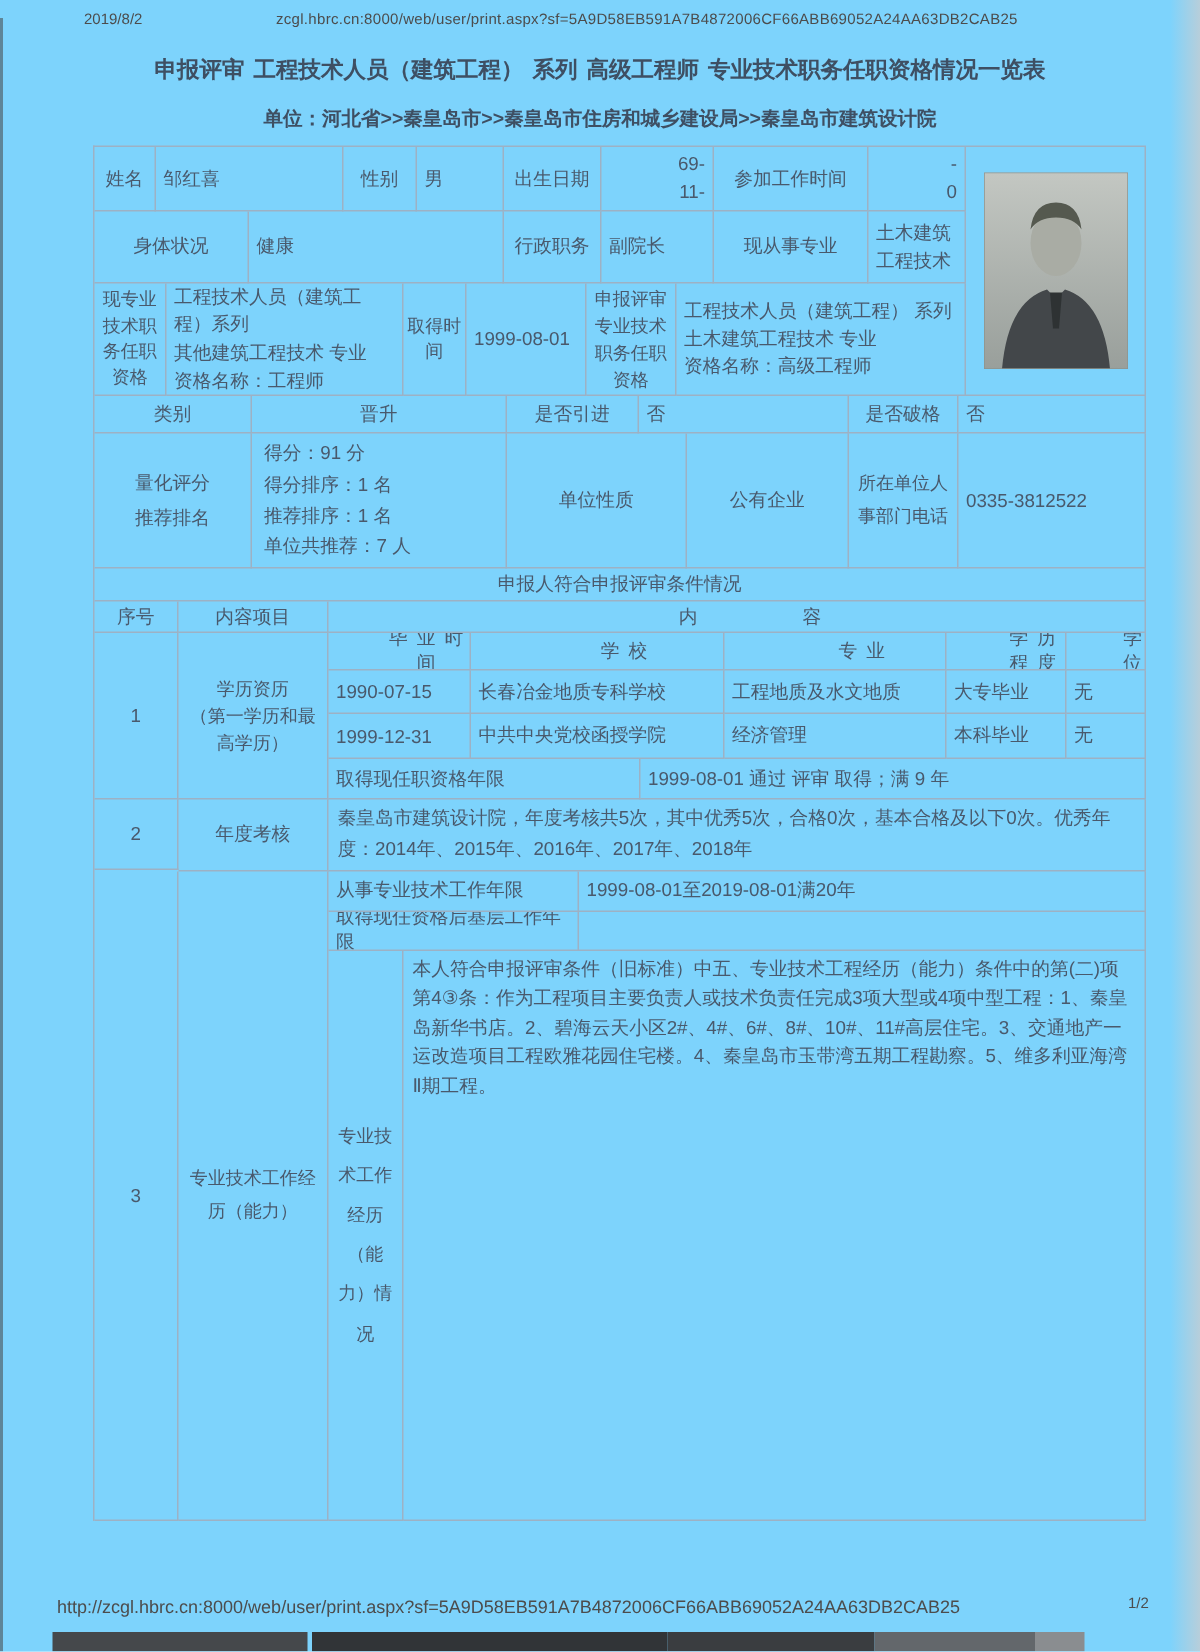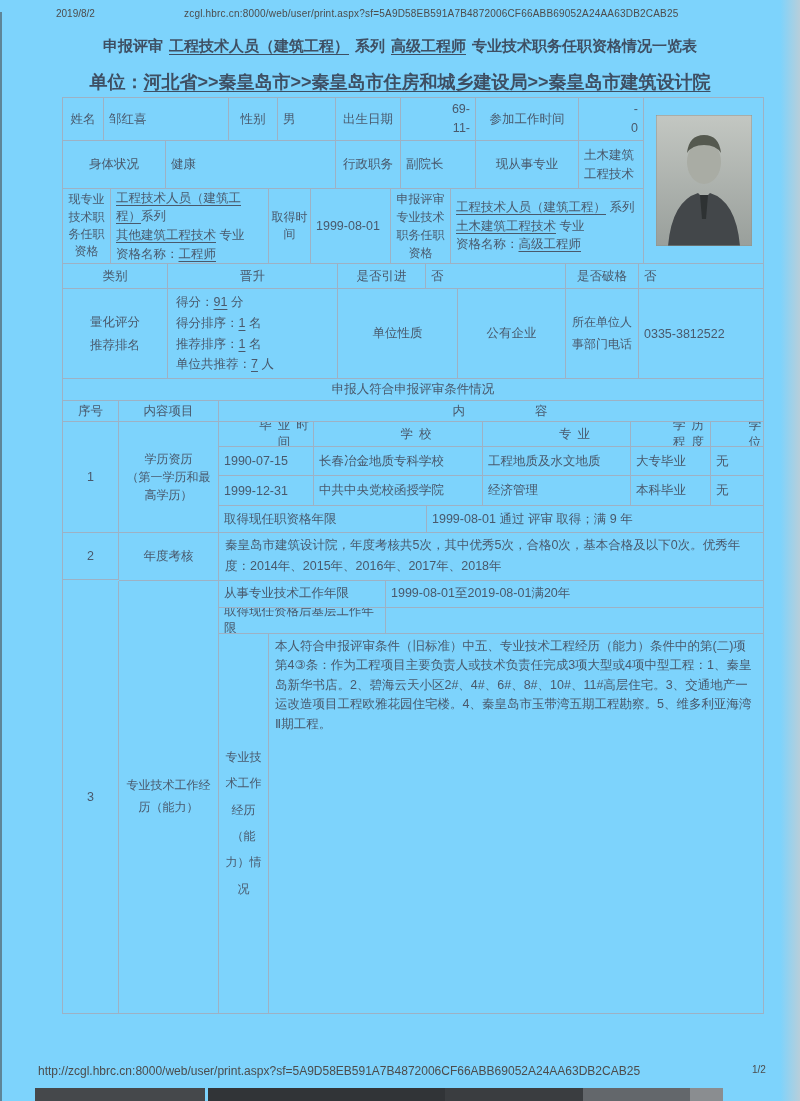--- a/index.html
+++ b/index.html
@@ -9,22 +9,22 @@
 
   
   .print-date { position:absolute; left:56px; top:8px; font-size:10px; color:#4c4c4c; }
   .print-url  { position:absolute; left:184px; top:8px; font-size:10px; color:#4c4c4c; letter-spacing:.2px; }
   .foot-url   { position:absolute; left:38px; top:1064px; font-size:12px; color:#4c4c4c; }
   .foot-page  { position:absolute; left:752px; top:1064px; font-size:10px; color:#4c4c4c; }
 
   
   .title { position:absolute; left:0; top:37px; width:800px; text-align:center; font-size:15px; font-weight:700; color:#3e4f63; }
   .title span { margin:0 3px; }
-  .subtitle { position:absolute; left:0; top:70px; width:800px; text-align:center; font-size:18px; font-weight:700; color:#3e4f63; }
-  .u { text-decoration:underline; text-underline-offset:3px; }
+  .subtitle { position:absolute; left:0; top:70px; width:800px; text-align:center; font-size:13px; font-weight:700; color:#3e4f63; }
+  .u { text-underline-offset:3px; }
 
   
   .tbl { position:absolute; left:62px; top:97px; width:701px; border-left:1px solid var(--bd); border-top:1px solid var(--bd); font-size:12.5px; }
   .band { display:flex; }
   .c { box-sizing:border-box; border-right:1px solid var(--bd); border-bottom:1px solid var(--bd);
        display:flex; align-items:center; justify-content:center; text-align:center; overflow:hidden; padding:1px 2px; }
   .val { justify-content:flex-start; text-align:left; padding:1px 5px; }
   .top { align-items:flex-start; }
   .ba { word-break:break-all; }
   .s12 { font-size:12px; }

